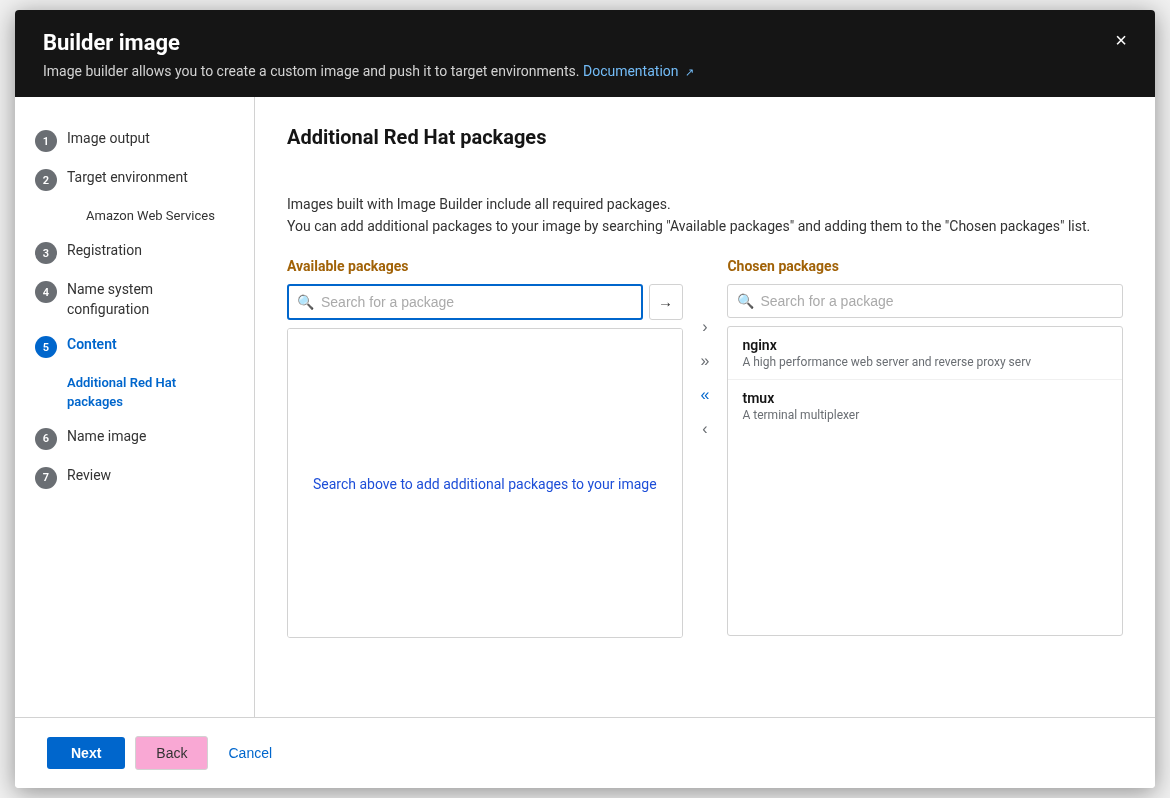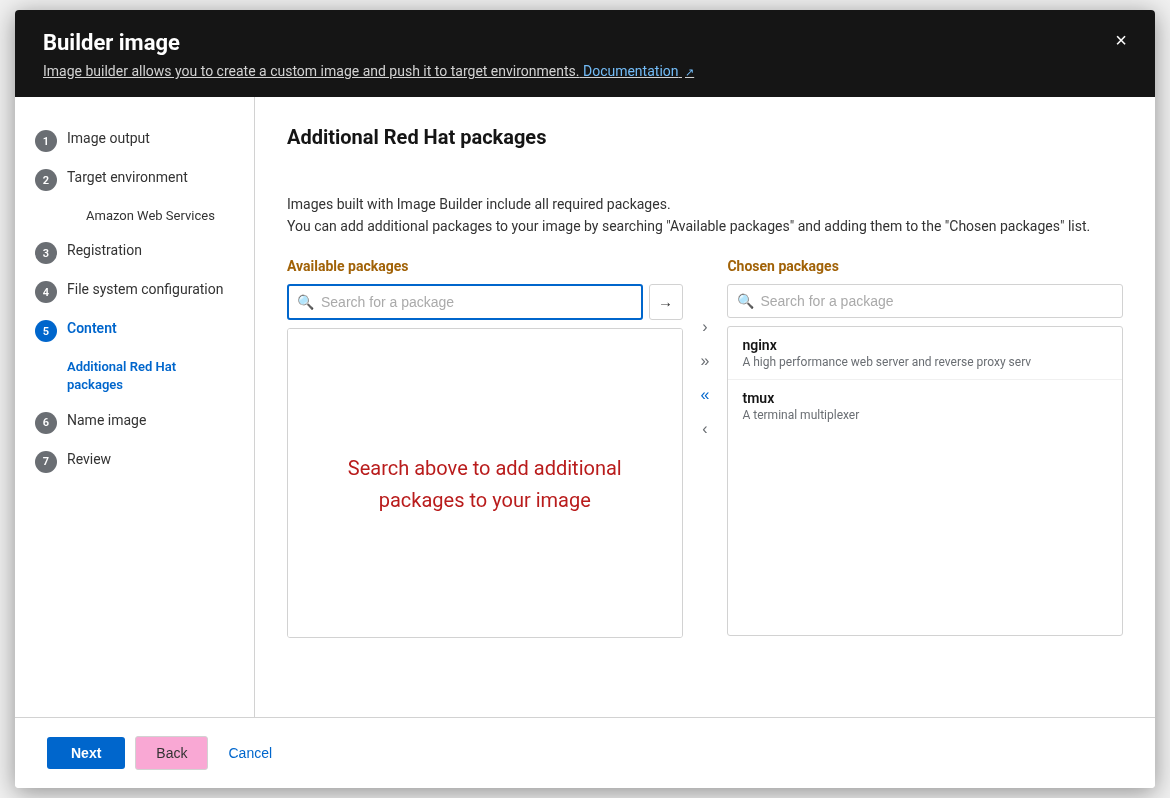--- a/index.html
+++ b/index.html
@@ -27,21 +27,20 @@
       position: relative;
     }
     .modal-header h1 {
       font-size: 22px;
       font-weight: 700;
       margin-bottom: 8px;
     }
     .modal-header p {
       font-size: 14px;
       color: #d2d2d2;
-      text-decoration: underline;
     }
     .modal-header a {
       color: #73bcf7;
       text-decoration: none;
     }
     .close-btn {
       position: absolute;
       top: 16px;
       right: 20px;
       background: none;
@@ -196,22 +195,22 @@
       min-height: 310px;
       max-height: 310px;
       overflow-y: auto;
       background: #fff;
     }
     .empty-state {
       display: flex;
       align-items: center;
       justify-content: center;
       height: 310px;
-      color: #b91c1c;
-      font-size: 20px;
+      color: #1d4ed8;
+      font-size: 14px;
       text-align: center;
       padding: 20px;
       line-height: 1.6;
     }
     .package-item {
       padding: 10px 14px;
       border-bottom: 1px solid #f0f0f0;
       cursor: pointer;
     }
     .package-item:last-child { border-bottom: none; }
@@ -314,21 +313,21 @@
       </div>
       <div class="sidebar-item sub-plain">
         <span class="sidebar-label">Amazon Web Services</span>
       </div>
       <div class="sidebar-item">
         <span class="step-num">3</span>
         <span class="sidebar-label">Registration</span>
       </div>
       <div class="sidebar-item">
         <span class="step-num">4</span>
-        <span class="sidebar-label">File system configuration</span>
+        <span class="sidebar-label">Name system configuration</span>
       </div>
       <div class="sidebar-item active">
         <span class="step-num" style="background:#06c;">5</span>
         <span class="sidebar-label">Content</span>
       </div>
       <div class="sidebar-item sub">
         <span class="sidebar-label">Additional Red Hat packages</span>
       </div>
       <div class="sidebar-item">
         <span class="step-num">6</span>

